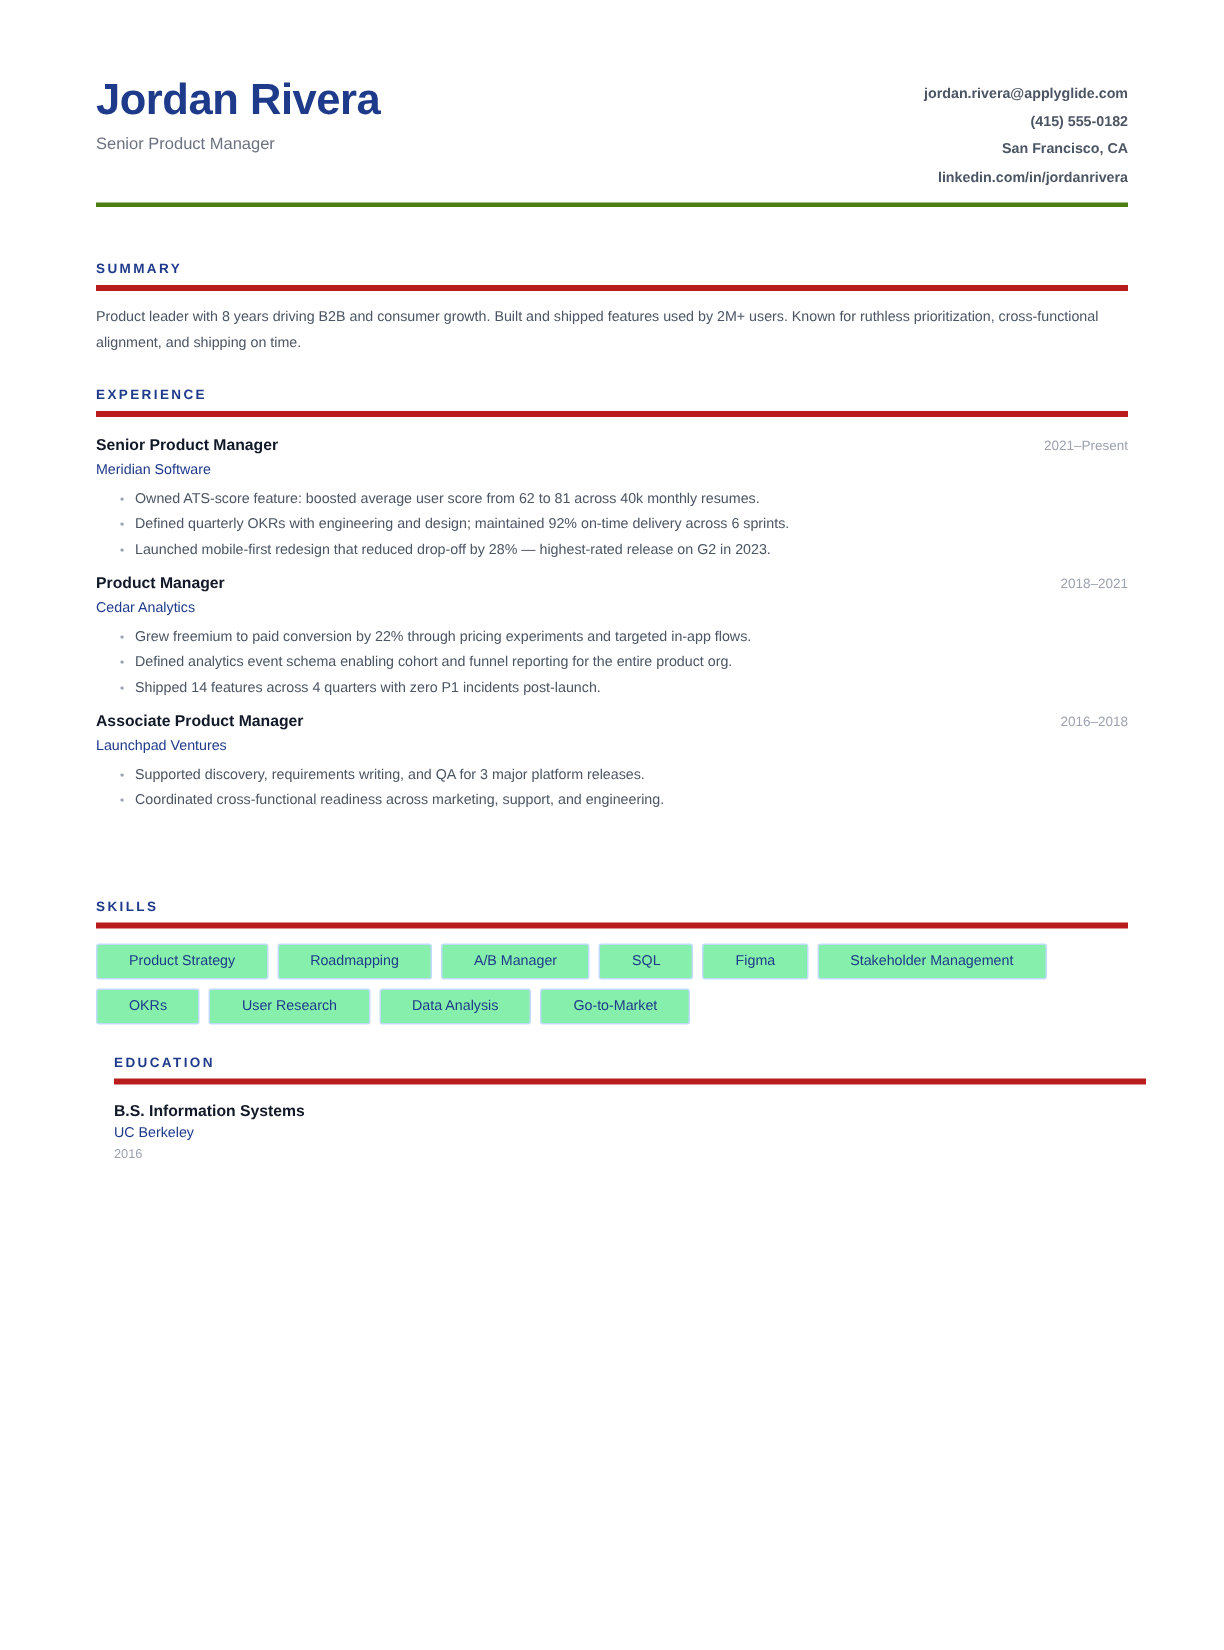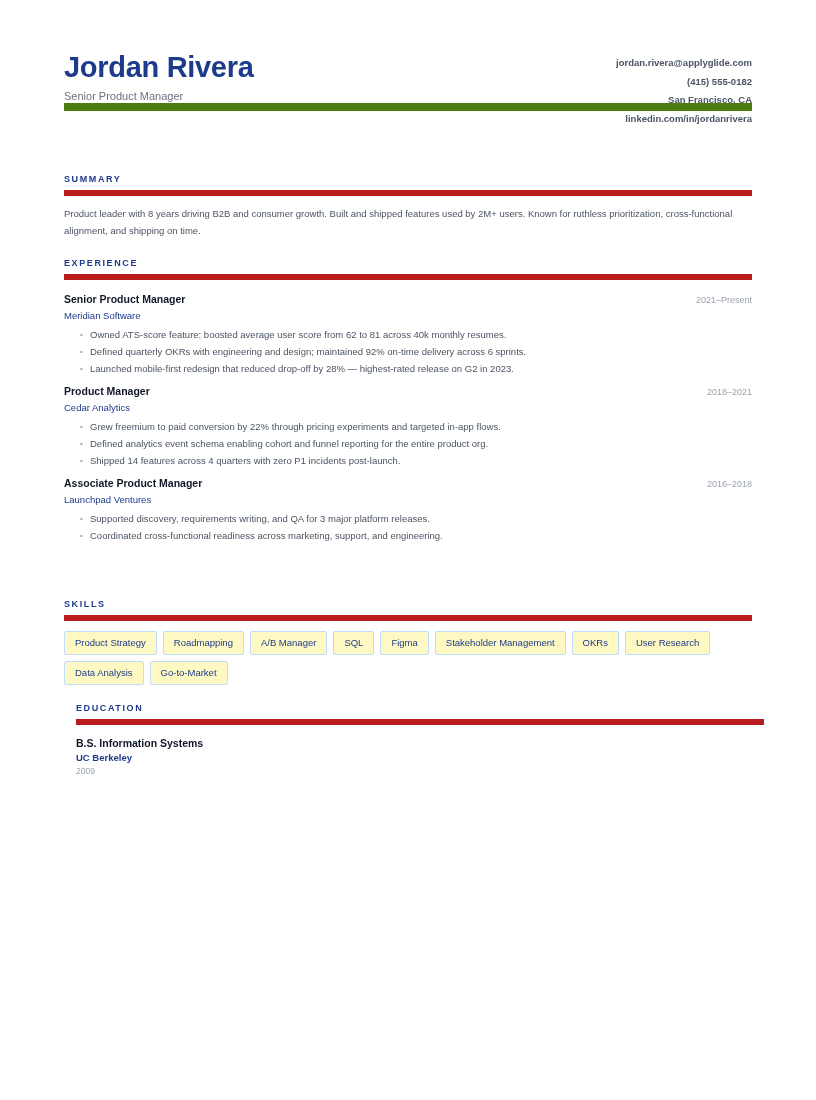--- a/index.html
+++ b/index.html
@@ -1,40 +1,40 @@
 <!DOCTYPE html>
 <html><head>
 <meta charset="utf-8">
 <style>
   html, body { margin: 0; padding: 0; background: #ffffff; }
   body { width: 816px; height: 1100px; font-family: "Liberation Sans", sans-serif; color: #333; position: relative; }
   .page { position: absolute; left: 64px; top: 0; width: 688px; }
-  .header { position: relative; height: 111px; border-bottom: 8px solid #4d7c0f; box-sizing: border-box; }
+  .header { position: relative; height: 138px; border-bottom: 3px solid #4d7c0f; box-sizing: border-box; }
   .name { position: absolute; left: 0; top: 49px; font-size: 29px; font-weight: 700; color: #1e3a8a; letter-spacing: -0.3px; margin: 0; line-height: 36px; }
   .title { position: absolute; left: 0; top: 89px; font-size: 11px; color: #6b7280; line-height: 14px; }
   .contact { position: absolute; right: 0; top: 56px; text-align: right; font-size: 9.5px; color: #4b5563; font-weight: bold; }
   .contact div { height: 18.5px; line-height: 14px; }
-  .section-title { font-size: 9px; font-weight: 700; letter-spacing: 1.6px; color: #1e3a8a; margin: 0; padding-bottom: 6px; border-bottom: 6px solid #b91c1c; line-height: 10px; }
+  .section-title { font-size: 9px; font-weight: 700; letter-spacing: 1.6px; color: #1e3a8a; margin: 0; padding-bottom: 6px; border-bottom: 4px solid #b91c1c; line-height: 10px; }
   .summary { position: absolute; top: 174px; left: 0; width: 688px; }
   .summary p { margin: 9px 0 0 0; font-size: 9.5px; line-height: 17px; color: #4b5563; }
   .experience { position: absolute; top: 258px; left: 0; width: 688px; }
   .job { position: relative; }
   .job-head { display: flex; justify-content: space-between; align-items: baseline; }
   .job-title { font-size: 10.5px; font-weight: 700; color: #111827; }
   .job-date { font-size: 9px; color: #9ca3af; }
   .job-company { font-size: 9.5px; color: #1e3a8a; margin-top: 5px; }
   .bullets { list-style: none; margin: 6px 0 0 0; padding: 0 0 0 16px; }
   .bullets li { font-size: 9.5px; color: #4b5563; line-height: 16.8px; position: relative; padding-left: 10px; }
   .bullets li::before { content: "\2022"; position: absolute; left: 0; color: #9ca3af; font-size: 8px; }
   .skills { position: absolute; top: 599px; left: 0; width: 688px; }
   .chips { display: flex; flex-wrap: wrap; gap: 6px; margin-top: 10px; }
-  .chip { font-size: 9.5px; color: #1e3a8a; background: #fef9c3; border: 1px solid #bfdbfe; border-radius: 2px; padding: 0 10px; height: 22px; line-height: 22px; }
+  .chip { font-size: 9.5px; color: #1e3a8a; background: #86efac; border: 1px solid #bfdbfe; border-radius: 2px; padding: 0 21px; height: 22px; line-height: 22px; }
   .education { position: absolute; top: 703px; left: 12px; width: 688px; }
   .degree { font-size: 10.5px; font-weight: 700; color: #111827; margin-top: 12px; }
-  .school { font-size: 9.5px; color: #1e3a8a; margin-top: 3px; font-weight: bold; }
+  .school { font-size: 9.5px; color: #1e3a8a; margin-top: 3px; }
   .grad-year { font-size: 8.5px; color: #9ca3af; margin-top: 3px; }
 </style>
 </head>
 <body>
 
 <div class="page">
   <div class="header">
     <h1 class="name">Jordan Rivera</h1>
     <div class="title">Senior Product Manager</div>
     <div class="contact">
@@ -105,15 +105,15 @@
       <span class="chip">User Research</span>
       <span class="chip">Data Analysis</span>
       <span class="chip">Go-to-Market</span>
     </div>
   </div>
 
   <div class="education">
     <h2 class="section-title">EDUCATION</h2>
     <div class="degree">B.S. Information Systems</div>
     <div class="school">UC Berkeley</div>
-    <div class="grad-year">2009</div>
+    <div class="grad-year">2016</div>
   </div>
 </div>
 
 </body></html>

